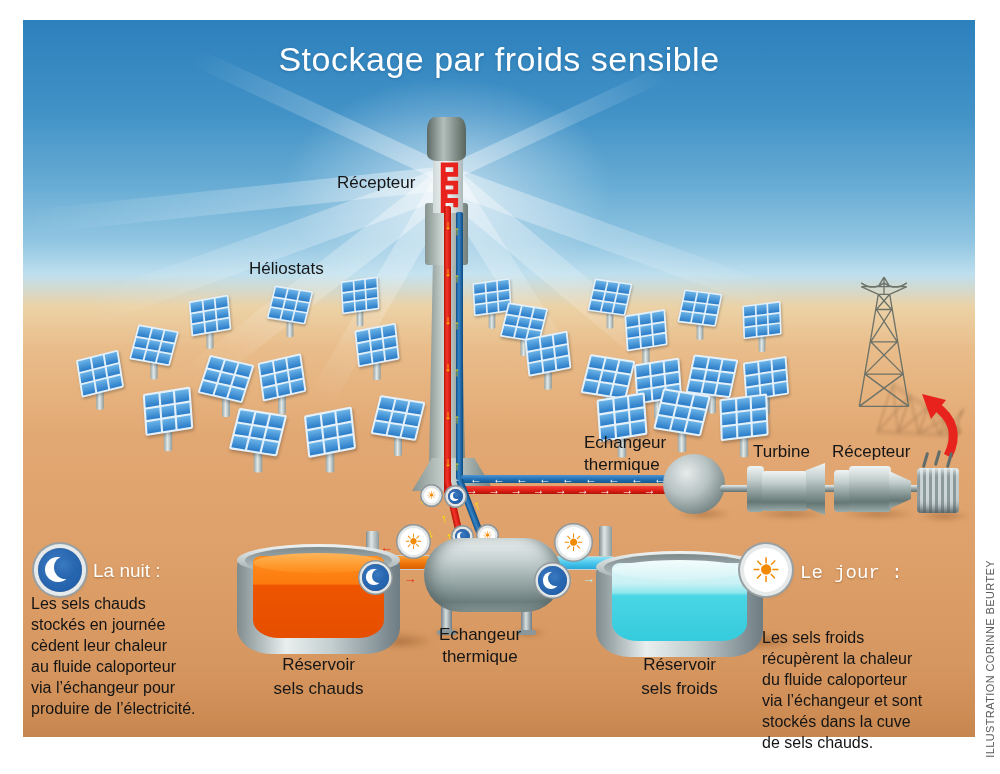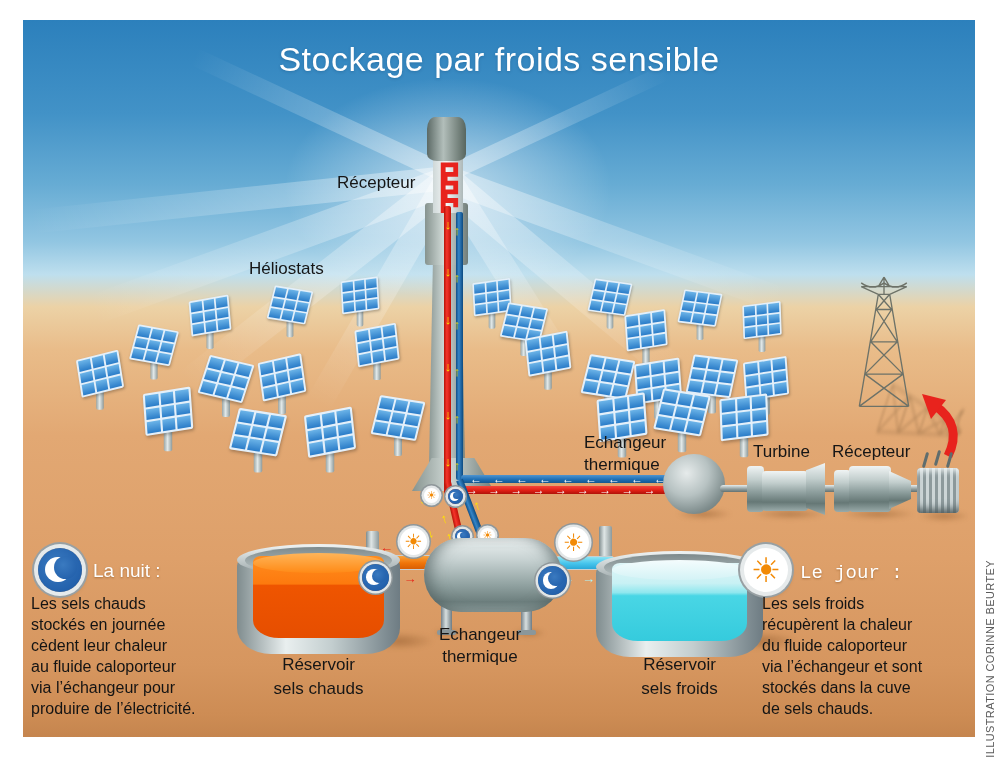--- a/index.html
+++ b/index.html
@@ -700,21 +700,21 @@
 stockés en journée
 cèdent leur chaleur
 au fluide caloporteur
 via l’échangeur pour
 produire de l’électricité.</div>
 
   <div class="badge sunb s44" style="left:744px;top:548px;">
       <span class="g">☀</span>
     </div>
   <div class="heading" style="left:800px;top:562px;font-family:Liberation Mono, monospace;">Le jour :</div>
-  <div class="body" style="left:762px;top:593px;width:210px;">Les sels froids
+  <div class="body" style="left:762px;top:627px;width:210px;">Les sels froids
 récupèrent la chaleur
 du fluide caloporteur
 via l’échangeur et sont
 stockés dans la cuve
 de sels chauds.</div>
 
   <div class="credit">ILLUSTRATION CORINNE BEURTEY</div>
 </div>
 
 </body></html>

